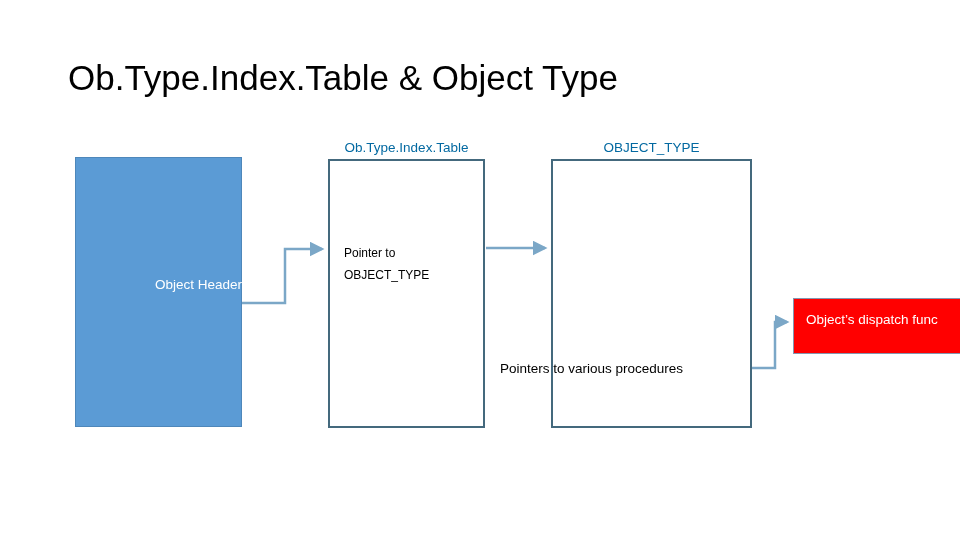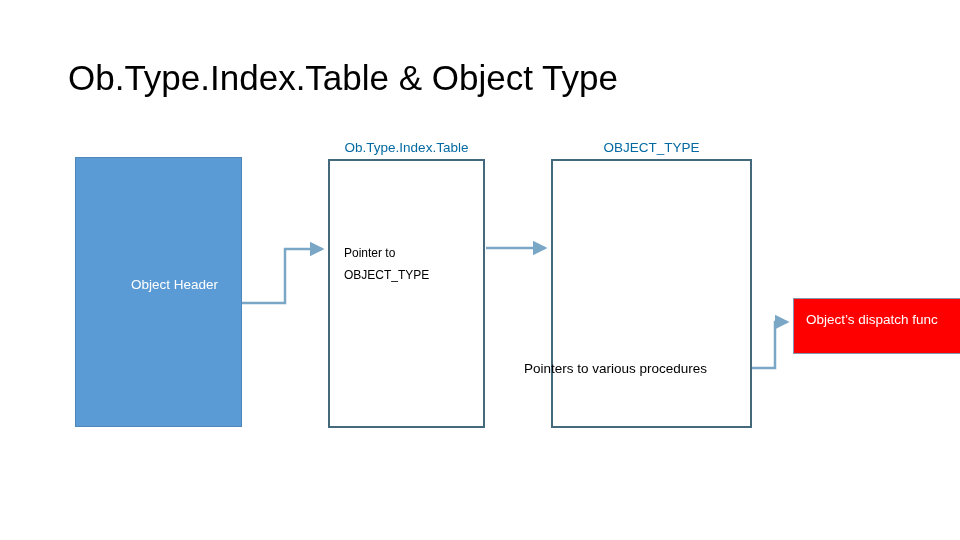--- a/index.html
+++ b/index.html
@@ -91,24 +91,23 @@
     top: 139px;
     width: 201px;
   }
 
   
   #blue-box-label {
     position: absolute;
     left: 75px;
     top: 274px;
     width: 167px;
-    text-align: center;
+    text-align: right;
     font-size: 13.5px;
     line-height: 21px;
-    padding-left: 16px;
   }
   #blue-box-label .line-white {
     display: block;
     color: #ffffff;
   }
   #blue-box-label .line-red {
     display: block;
     color: #C00000;
     font-weight: bold;
   }
@@ -121,21 +120,21 @@
     font-size: 12px;
     line-height: 22px;
     color: #000000;
   }
   #pointer-to-label span {
     display: block;
   }
 
   #pointers-procedures-label {
     position: absolute;
-    left: 524px;
+    left: 500px;
     top: 360px;
     width: 250px;
     font-size: 13.5px;
     line-height: 18px;
     color: #000000;
     white-space: nowrap;
     z-index: 5;
   }
 
   #red-box-label {

